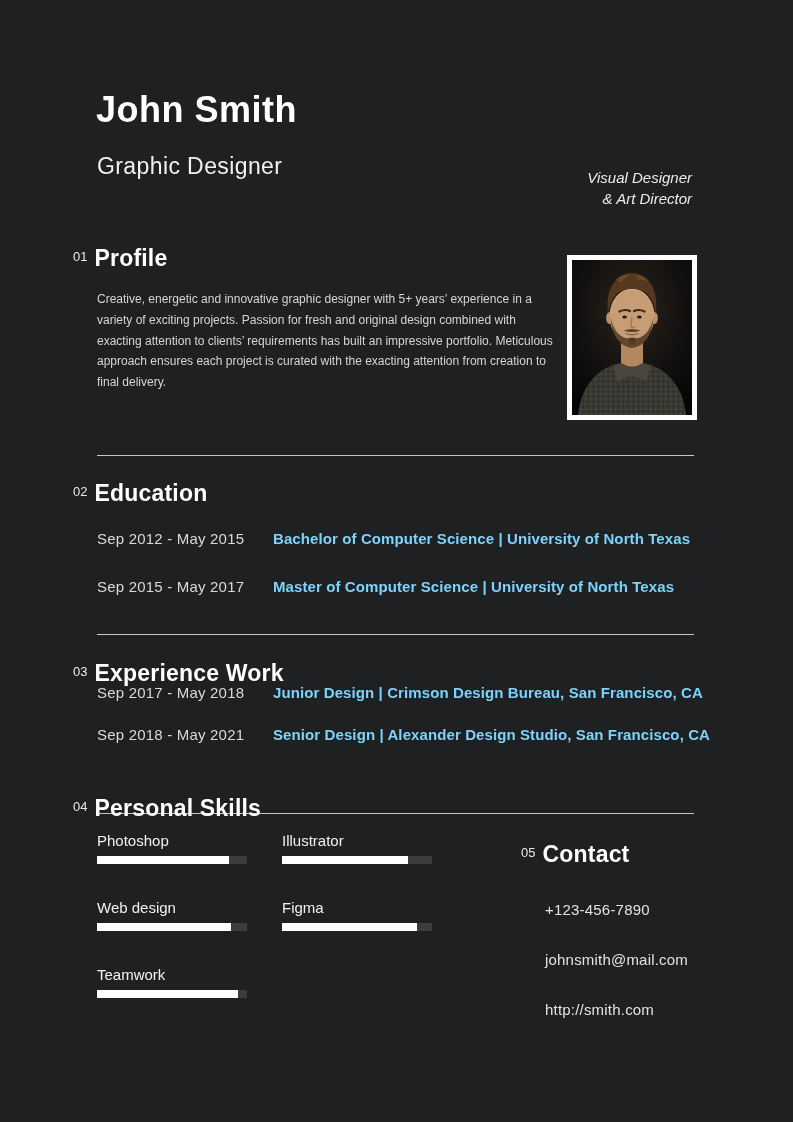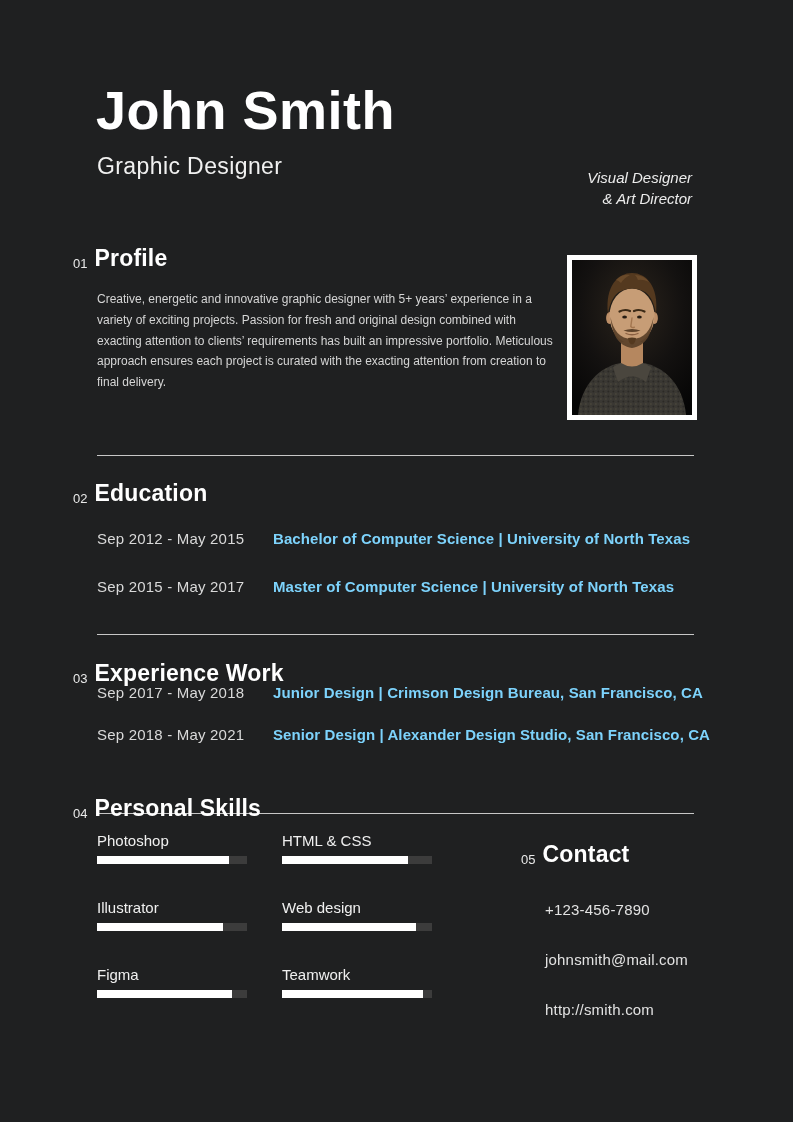--- a/index.html
+++ b/index.html
@@ -5,33 +5,33 @@
   * { margin:0; padding:0; box-sizing:border-box; }
   html,body { background:#101010; }
   body { font-family:"Liberation Sans", sans-serif; }
   .page {
     position:relative; width:793px; height:1122px; margin:0 auto;
     background:#1f2021; color:#fff; overflow:hidden;
   }
   
   .name {
     position:absolute; left:96px; top:80px;
-    font-size:54px; font-weight:bold; line-height:60px; color:#ffffff;
+    font-size:36px; font-weight:bold; line-height:60px; color:#ffffff;
     letter-spacing:0.5px;
   }
   .job-title {
     position:absolute; left:97px; top:151px;
     font-size:23px; line-height:30px; color:#f1f1f1; letter-spacing:0.4px;
   }
   .side-title {
     position:absolute; right:101px; top:167px;
     text-align:right; font-size:15px; line-height:21px; color:#ececec;font-style:italic;
   }
   
-  .sec-head { position:absolute; left:73px; display:flex; align-items:flex-end; }
+  .sec-head { position:absolute; left:73px; display:flex; align-items:center; }
   .sec-num { font-size:13px; line-height:14px; color:#e9e9e9; margin-right:7px; padding-top:1px; }
   .sec-title { font-size:23px; font-weight:bold; line-height:26px; color:#ffffff; margin-top:3px; letter-spacing:0.2px; }
   
   .profile-text {
     position:absolute; left:97px; top:289px; width:456px;
     font-size:12px; line-height:20.8px; color:#d5d5d5;
   }
   .photo-frame {
     position:absolute; left:567px; top:255px; width:130px; height:165px;
     background:#070707; border:5px solid #ffffff;
@@ -159,26 +159,20 @@
     <h2 class="sec-title">Personal Skills</h2>
   </div>
   <div class="skills-grid">
     <div class="skill">
       <div class="skill-label">Photoshop</div>
       <div class="skill-bar">
           <div class="skill-fill" style="width: 88%;"></div>
         </div>
     </div>
     <div class="skill">
-      <div class="skill-label">HTML &amp; CSS</div>
-      <div class="skill-bar">
-          <div class="skill-fill" style="width: 84%;"></div>
-        </div>
-    </div>
-    <div class="skill">
       <div class="skill-label">Illustrator</div>
       <div class="skill-bar">
           <div class="skill-fill" style="width: 84%;"></div>
         </div>
     </div>
     <div class="skill">
       <div class="skill-label">Web design</div>
       <div class="skill-bar">
           <div class="skill-fill" style="width: 89%;"></div>
         </div>

